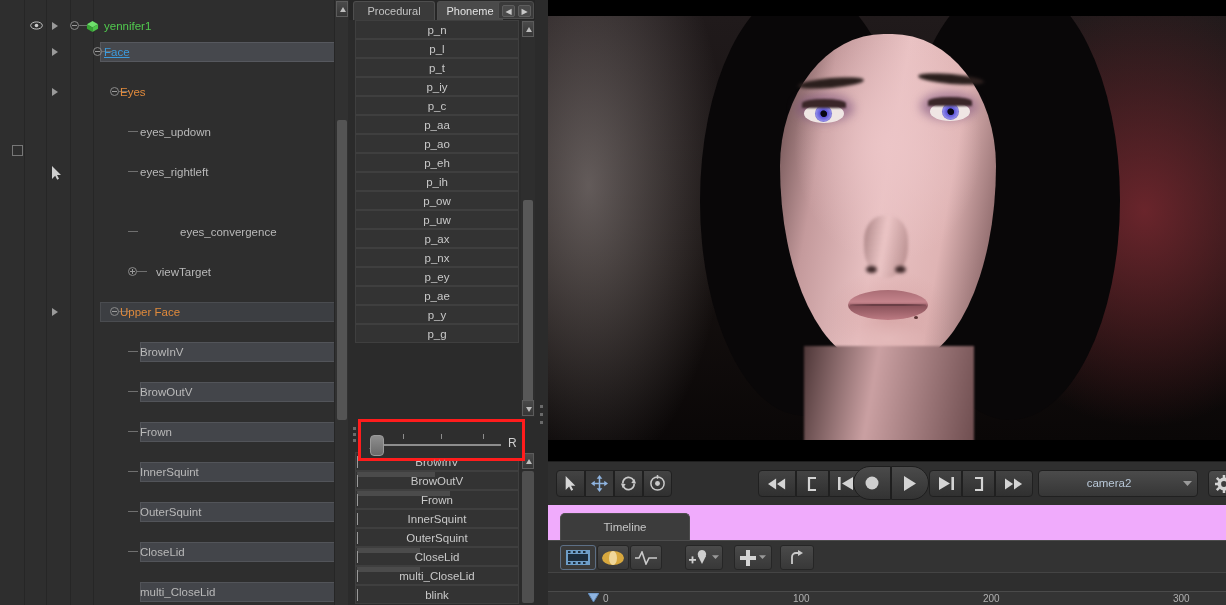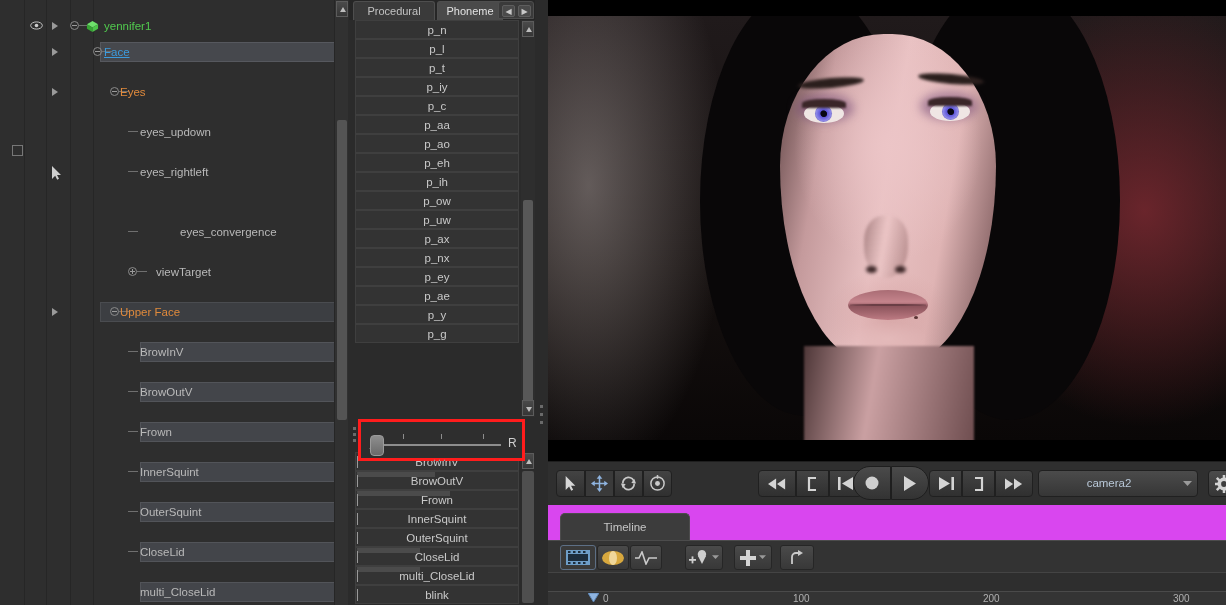--- a/index.html
+++ b/index.html
@@ -181,21 +181,21 @@
     background:linear-gradient(#4b4b4b,#363636); border:1px solid #202020;
     border-radius:4px; }
   #cam-label { position:absolute; left:0; right:18px; top:0; height:25px;
     line-height:25px; text-align:center; font-size:11.5px; color:#b9c8d8; }
   #gear-btn { position:absolute; left:660px; top:8px; width:42px; height:27px;
     background:linear-gradient(#4b4b4b,#363636); border:1px solid #202020;
     border-radius:4px; display:flex; align-items:center; }
 
   
   #timeline { position:absolute; left:0; top:505px; width:678px; height:100px;
-    background:#d946ef; }
+    background:#f0abfc; }
   #tl-tab { position:absolute; left:12px; top:8px; width:130px; height:27px;
     background:#3c3c3c; border:1px solid #4c4c4c; border-bottom:none;
     border-radius:5px 5px 0 0; line-height:26px; text-align:center;
     font-size:11.5px; color:#c6c6c6; }
   #tl-toolbar { position:absolute; left:0; top:35px; width:678px; height:32px;
     background:#333333; border-top:1px solid #4c4c4c; }
   .tlb { position:absolute; top:4px; height:25px; background:linear-gradient(#4a4a4a,#383838);
     border:1px solid #262626; border-radius:3px;
     display:flex; align-items:center; justify-content:center; }
   .tlb.on { background:#3a3a3a; border-color:#5d6f85; }

